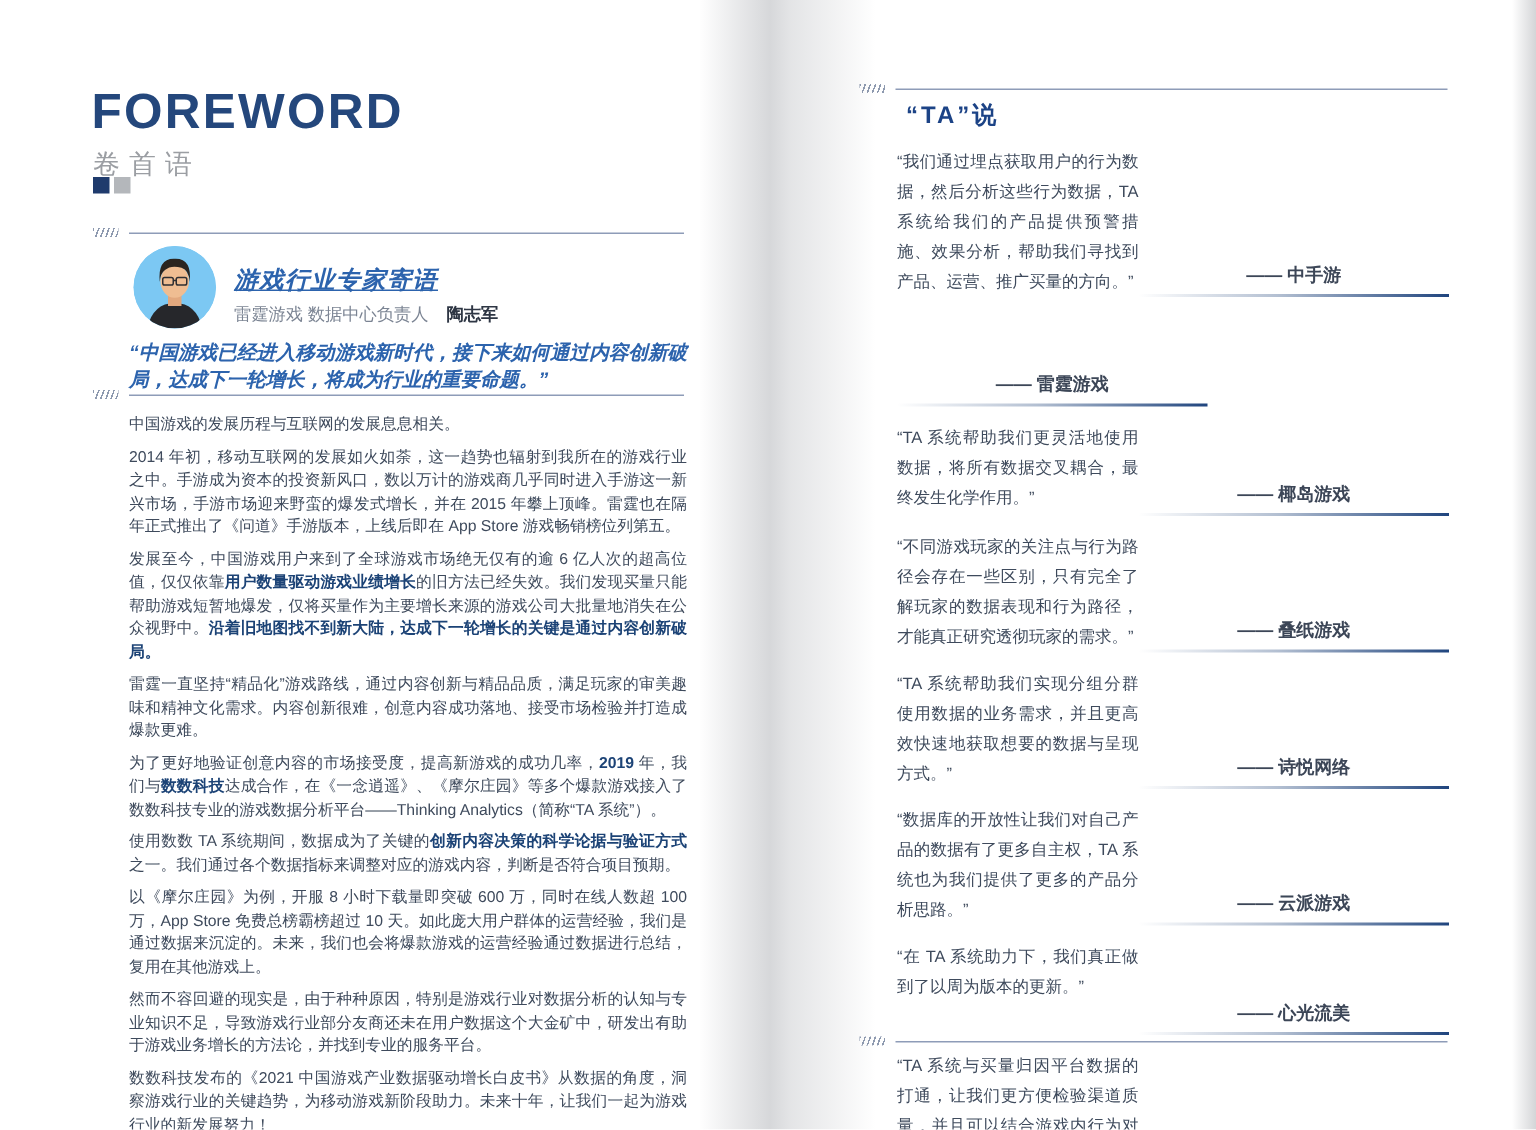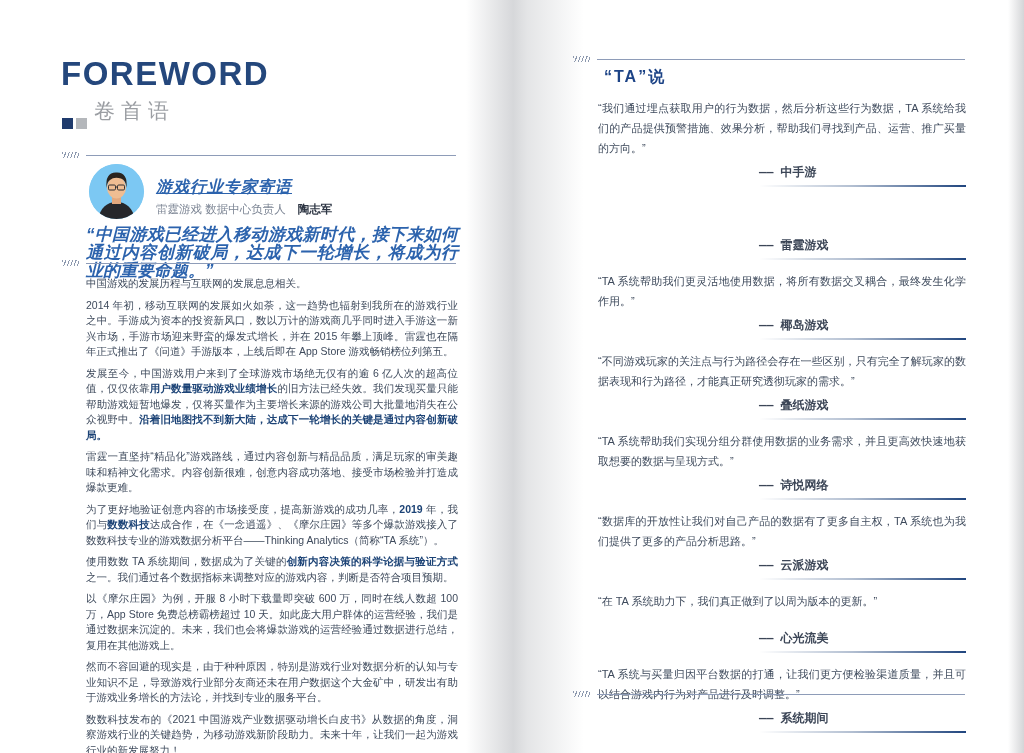--- a/index.html
+++ b/index.html
@@ -17,21 +17,21 @@
     position:absolute;left:466px;top:0;width:118px;height:753px;pointer-events:none;
     background:linear-gradient(90deg,rgba(120,124,132,0) 0%,rgba(120,124,132,0.30) 40%,rgba(120,124,132,0.20) 52%,rgba(120,124,132,0) 100%);
   }
   .edge-shadow{
     position:absolute;right:0;top:0;width:16px;height:753px;pointer-events:none;
     background:linear-gradient(90deg,rgba(100,104,112,0) 0%,rgba(100,104,112,0.28) 100%);
   }
 
   
   .fw-title{position:absolute;left:61px;top:56px;font-size:33px;line-height:1.1;font-weight:800;color:#24477c;letter-spacing:1.5px;}
-  .fw-sub{position:absolute;left:62px;top:97px;font-size:21px;color:#9b9ea3;letter-spacing:6px;margin-left:32px;}
+  .fw-sub{position:absolute;left:62px;top:97px;font-size:18px;color:#9b9ea3;letter-spacing:6px;}
   .squares{position:absolute;left:62px;top:118px;display:flex;gap:3px;}
   .sq{width:11px;height:11px;}
   .sq-navy{background:#1f3b6d;}
   .sq-gray{background:#b4b7bb;}
 
   
   .rule-row{position:absolute;display:flex;align-items:center;gap:7px;}
   .rule-row .line{flex:1;height:1px;background:#8e9cb8;}
   .hatch{
     width:17px;height:6px;flex:0 0 auto;
@@ -45,37 +45,37 @@
   
   .avatar{
     position:absolute;left:89px;top:164px;width:55px;height:55px;border-radius:50%;
     overflow:hidden;background:#7cc8f3;
   }
   .exp-head{position:absolute;left:156px;top:177px;font-size:16px;font-weight:bold;font-style:italic;color:#2c63ad;letter-spacing:1px;text-decoration:underline;}
   .exp-sub{position:absolute;left:156px;top:202px;font-size:11.5px;color:#7b8493;}
   .exp-name{font-weight:bold;color:#2e3644;margin-left:12px;}
   .exp-quote{
     position:absolute;left:86px;top:226px;width:372px;margin:0;
-    font-size:17px;font-weight:bold;font-style:italic;color:#2c63ad;line-height:18px;text-align:justify;
+    font-size:13px;font-weight:bold;font-style:italic;color:#2c63ad;line-height:18px;text-align:justify;
   }
 
   
   .body-col{
     position:absolute;left:86px;top:276px;width:372px;
     font-size:10.5px;line-height:15.5px;color:#3e4a5c;text-align:justify;
   }
   .body-col p{margin:0 0 6px 0;}
   .body-col .em{font-weight:bold;color:#1c4376;}
 
   
   .ta-title{position:absolute;left:92px;top:67px;font-size:16px;font-weight:800;color:#1c4386;letter-spacing:2px;}
   .quotes{position:absolute;left:86px;top:98px;width:368px;}
-  .quote-block{display:flex;flex-direction:column;min-height:62px;margin-bottom:11px;}
+  .quote-block{display:flex;flex-direction:row;min-height:62px;margin-bottom:11px;}
   .quote-text{margin:0;font-size:11px;line-height:20px;color:#3e4a5c;text-align:justify;}
-  .attr{margin-top:auto;align-self:flex-end;padding-top:6px;text-align:left;font-family:Liberation Mono, monospace;}
+  .attr{margin-top:auto;align-self:flex-end;padding-top:6px;text-align:center;}
   .attr-text{font-size:12px;font-weight:600;color:#3c4657;}
   .attr-line{
     width:207px;height:2px;margin-top:4px;margin-left:auto;
     background:linear-gradient(90deg,rgba(36,71,124,0) 0%,rgba(36,71,124,0.35) 45%,#20457e 100%);
   }
 </style>
 </head>
 <body>
 
 <div class="page page-left">

